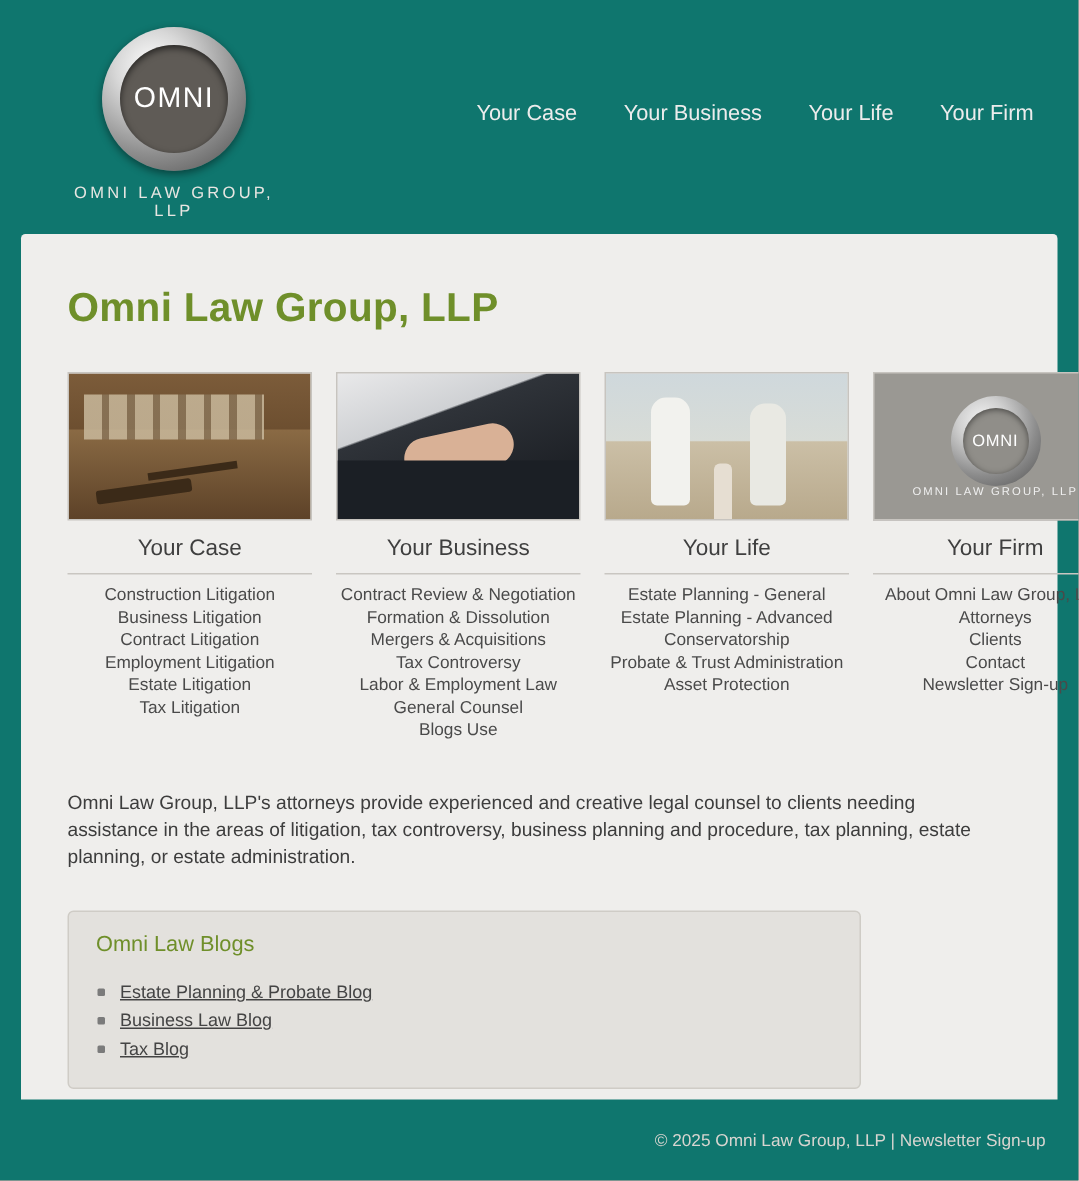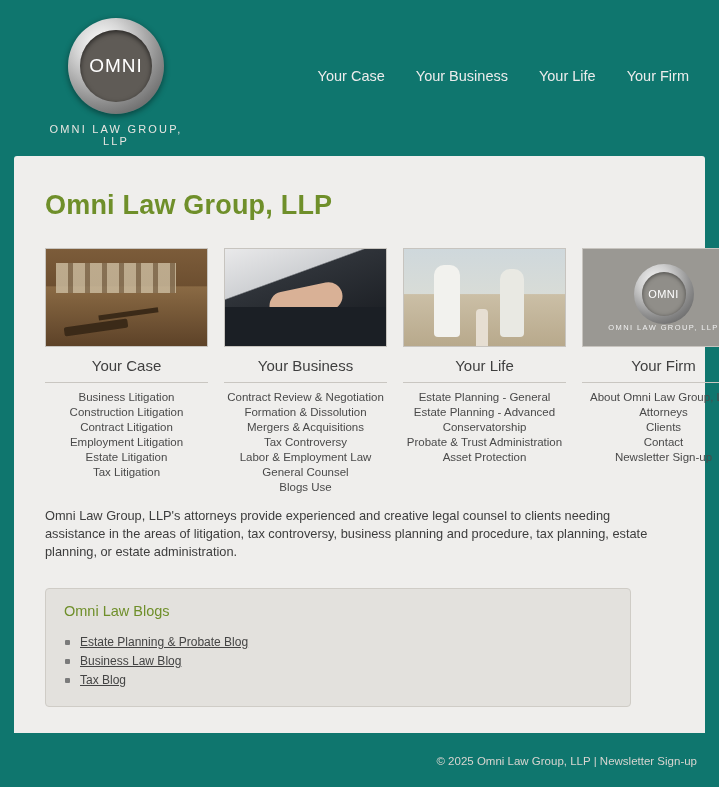--- a/index.html
+++ b/index.html
@@ -200,30 +200,30 @@
   .col li {
     text-align: center;
     font-size: 11.5px;
     line-height: 15px;
     color: #4a4a4a;
   }
   .col li a { color: #4a4a4a; text-decoration: none; }
 
   
   .intro {
-    margin-top: 12px;
+    margin-top: 31px;
     font-size: 12.8px;
     line-height: 18px;
     color: #3d3d3d;
   }
 
   
   .blogs {
     margin-top: 27px;
-    width: 586px;
+    width: 529px;
     background: #e3e1dd;
     border: 1px solid #cfccc6;
     border-radius: 4px;
     padding: 14px 18px 16px 18px;
   }
   .blogs h3 {
     margin: 0 0 14px 0;
     font-size: 14.5px;
     font-weight: normal;
     color: #6f8f2a;
@@ -285,22 +285,22 @@
   <div class="panel">
     <div class="panel-inner">
       <h1 class="title">Omni Law Group, LLP</h1>
 
       <div class="cols">
 
         <div class="col">
           <div class="thumb t1"></div>
           <h2>Your Case</h2>
           <ul>
+            <li><a href="#">Construction Litigation</a></li>
             <li><a href="#">Business Litigation</a></li>
-            <li><a href="#">Construction Litigation</a></li>
             <li><a href="#">Contract Litigation</a></li>
             <li><a href="#">Employment Litigation</a></li>
             <li><a href="#">Estate Litigation</a></li>
             <li><a href="#">Tax Litigation</a></li>
           </ul>
         </div>
 
         <div class="col">
           <div class="thumb t2"></div>
           <h2>Your Business</h2>

